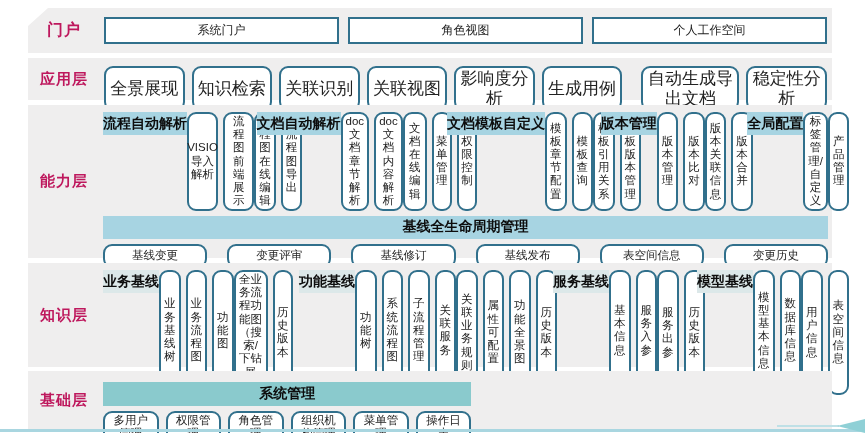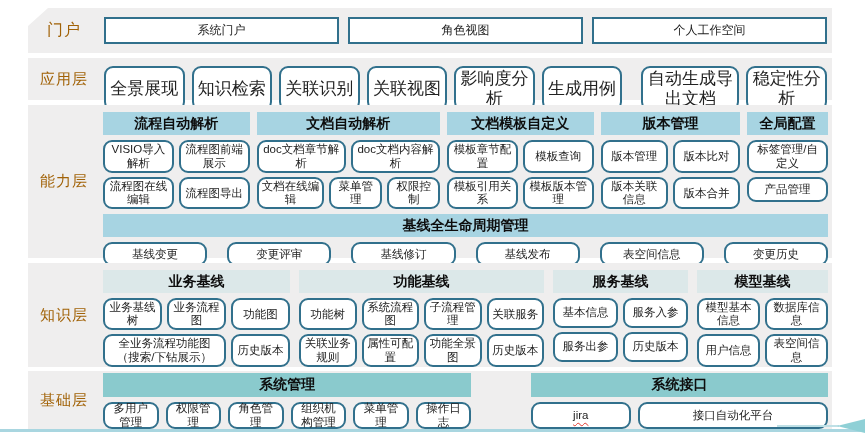--- a/index.html
+++ b/index.html
@@ -5,21 +5,21 @@
   html,body{margin:0;padding:0;background:#fff;}
   .canvas{position:relative;width:865px;height:433px;background:#ffffff;overflow:hidden;
           font-family:"Liberation Sans","DejaVu Sans",sans-serif;color:#1c1c1c;}
   .band{position:absolute;left:28px;right:33px;background:#efeeee;display:flex;}
   .band1{top:8px;height:45px;clip-path:polygon(20px 0,100% 0,100% 100%,0 100%,0 18px);}
   .band2{top:58px;height:42px;}
   .band3{top:105px;height:153px;}
   .band4{top:263px;height:104px;}
   .band5{top:371px;height:58px;}
   .band-label{flex:none;width:72px;display:flex;align-items:center;justify-content:center;
-              font-weight:normal;font-size:15px;color:#a16207;letter-spacing:1px;}
+              font-weight:bold;font-size:15px;color:#be185d;letter-spacing:1px;}
   .band1 .band-label{font-size:16px;}
   .band-body{flex:1;min-width:0;display:flex;flex-direction:column;padding:0 4px 0 3px;}
   
   .btn{background:#fff;border:2px solid #31708c;border-radius:9px;flex:1;min-width:0;
        display:flex;align-items:center;justify-content:center;text-align:center;
        font-size:11.5px;line-height:1.15;color:#222;padding:1px 3px;box-sizing:border-box;}
   .row-list{display:flex;gap:6px;}
   
   .portal-row{flex:1;align-items:stretch;padding:9px 1px;gap:9px;}
   .portal-row .btn{font-size:12px;border-radius:0;}
@@ -27,35 +27,35 @@
   .app-row .btn{font-size:17px;}
   
   .hdr{height:23px;flex:none;display:flex;align-items:center;justify-content:center;
        font-weight:bold;font-size:14px;color:#0d0d0d;}
   .hdr-cap{background:#a7d4e2;}
   .hdr-kn{background:#dce8e9;}
   .hdr-base{background:#8acacd;}
   
   .band3 .band-body{padding-top:7px;padding-bottom:5px;}
   .cap-groups{display:flex;gap:7px;}
-  .group{display:flex;flex-direction:column;min-width:0;}
+  .group{display:flex;flex-direction:row;min-width:0;}
   .group .hdr{margin-bottom:5px;}
   .group .row-list{gap:5px;margin-bottom:4px;}
   .r1{min-height:33px;}
   .r2{min-height:25px;}
   .baseline-hdr{margin-top:1px;margin-bottom:5px;}
   .baseline-row{gap:20px;}
   .baseline-row .btn{min-height:24px;}
   
   .band4 .band-body{padding-top:7px;padding-bottom:6px;}
   .kn-groups{display:flex;gap:9px;flex:1;}
   .kn-groups .r1{min-height:30px;}
   .kn-groups .r2{min-height:30px;margin-bottom:0;}
   
-  .band5 .band-body{padding-top:2px;flex-direction:row;justify-content:space-between;}
+  .band5 .band-body{padding-top:11px;flex-direction:column;justify-content:space-between;}
   .base-group{display:flex;flex-direction:column;min-width:0;}
   .base-group .hdr{height:24px;margin-bottom:5px;}
   .base-group .row-list{gap:7px;min-height:27px;}
   .bg1{width:50.8%;}
   .bg2{width:41%;}
   .squiggle{text-decoration:underline;text-decoration-style:wavy;text-decoration-color:#e0392f;
             text-decoration-thickness:1px;text-underline-offset:3px;}
   
   .bottom-line{position:absolute;left:0;bottom:1px;width:100%;height:3px;background:#a9d6e0;}
   .arrow-line{position:absolute;right:26px;bottom:6px;width:62px;height:2px;background:#bfe0e6;}

